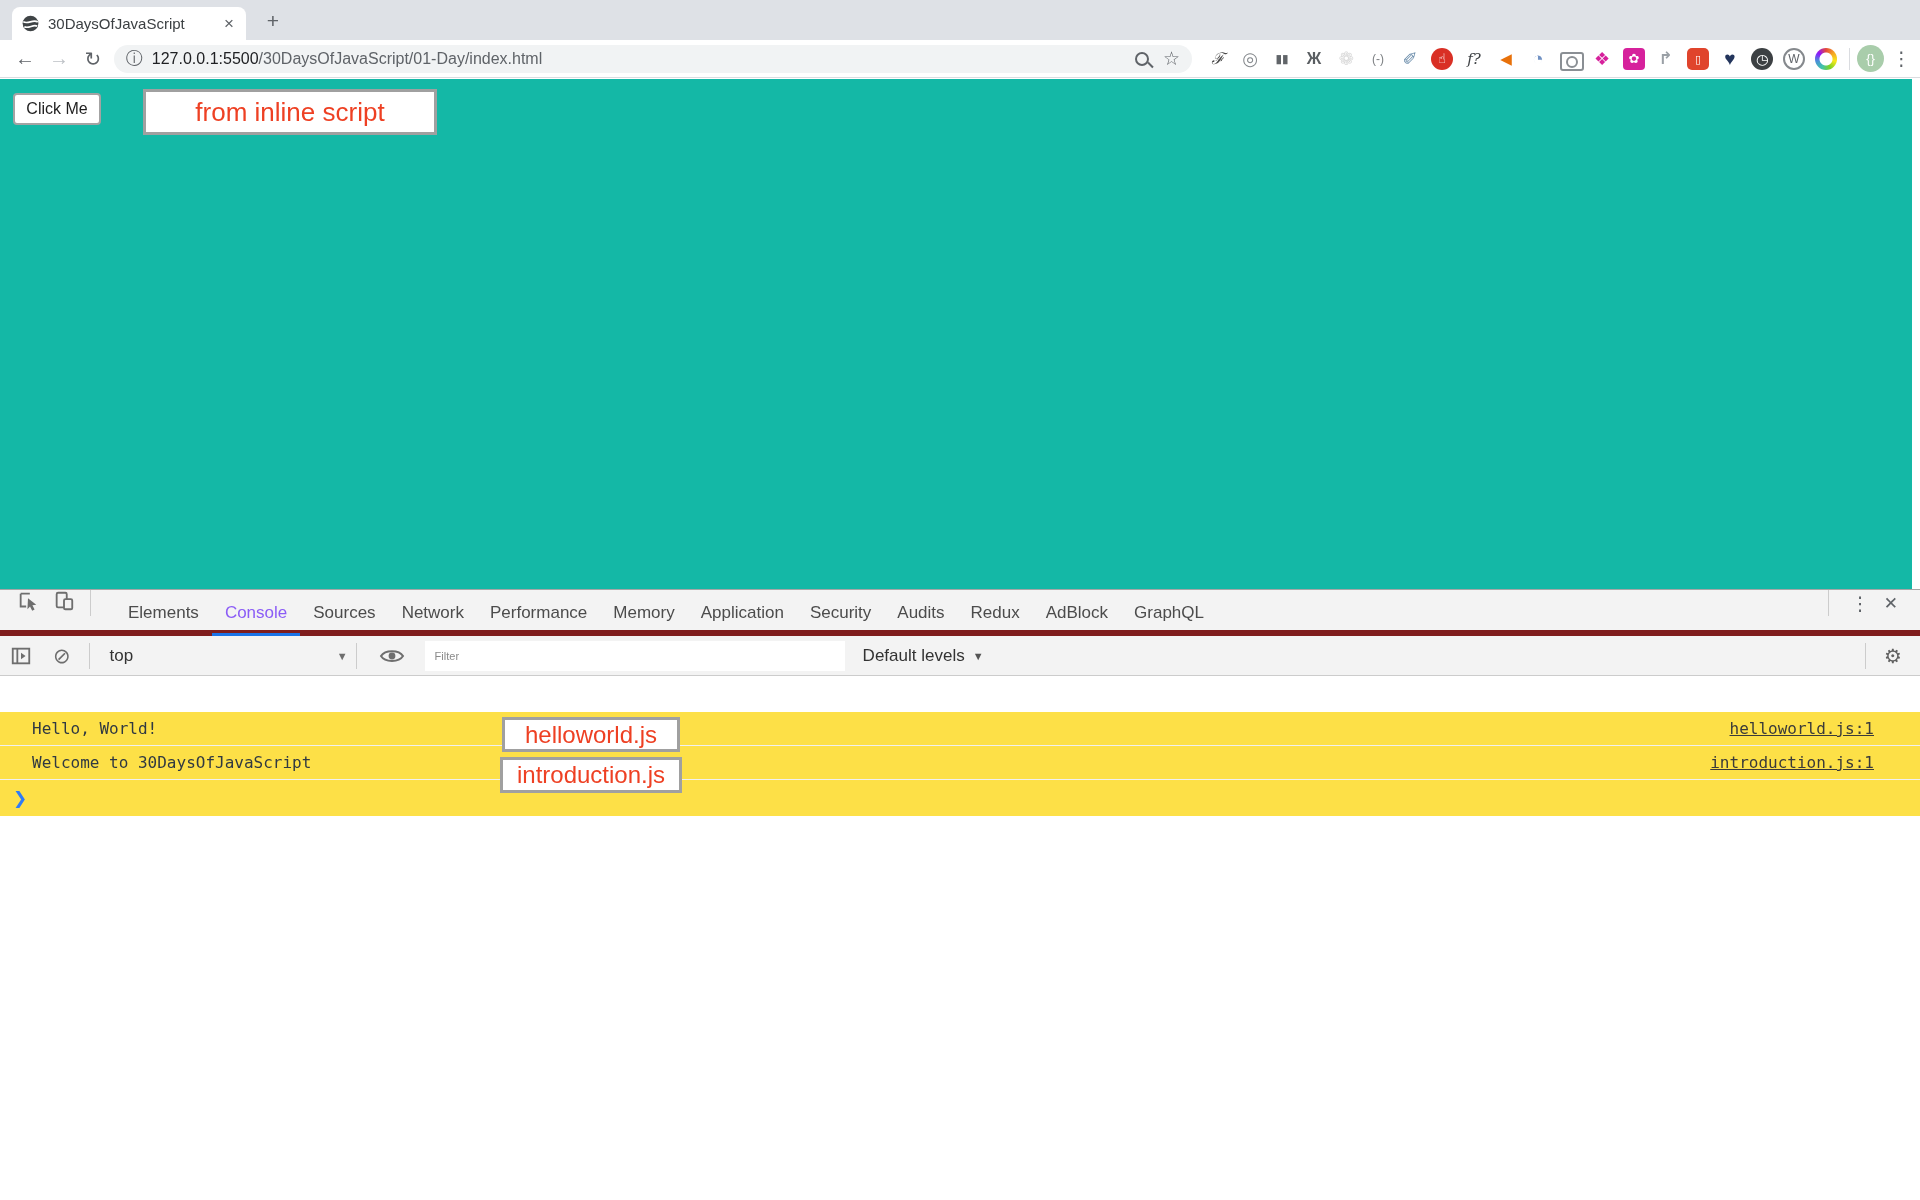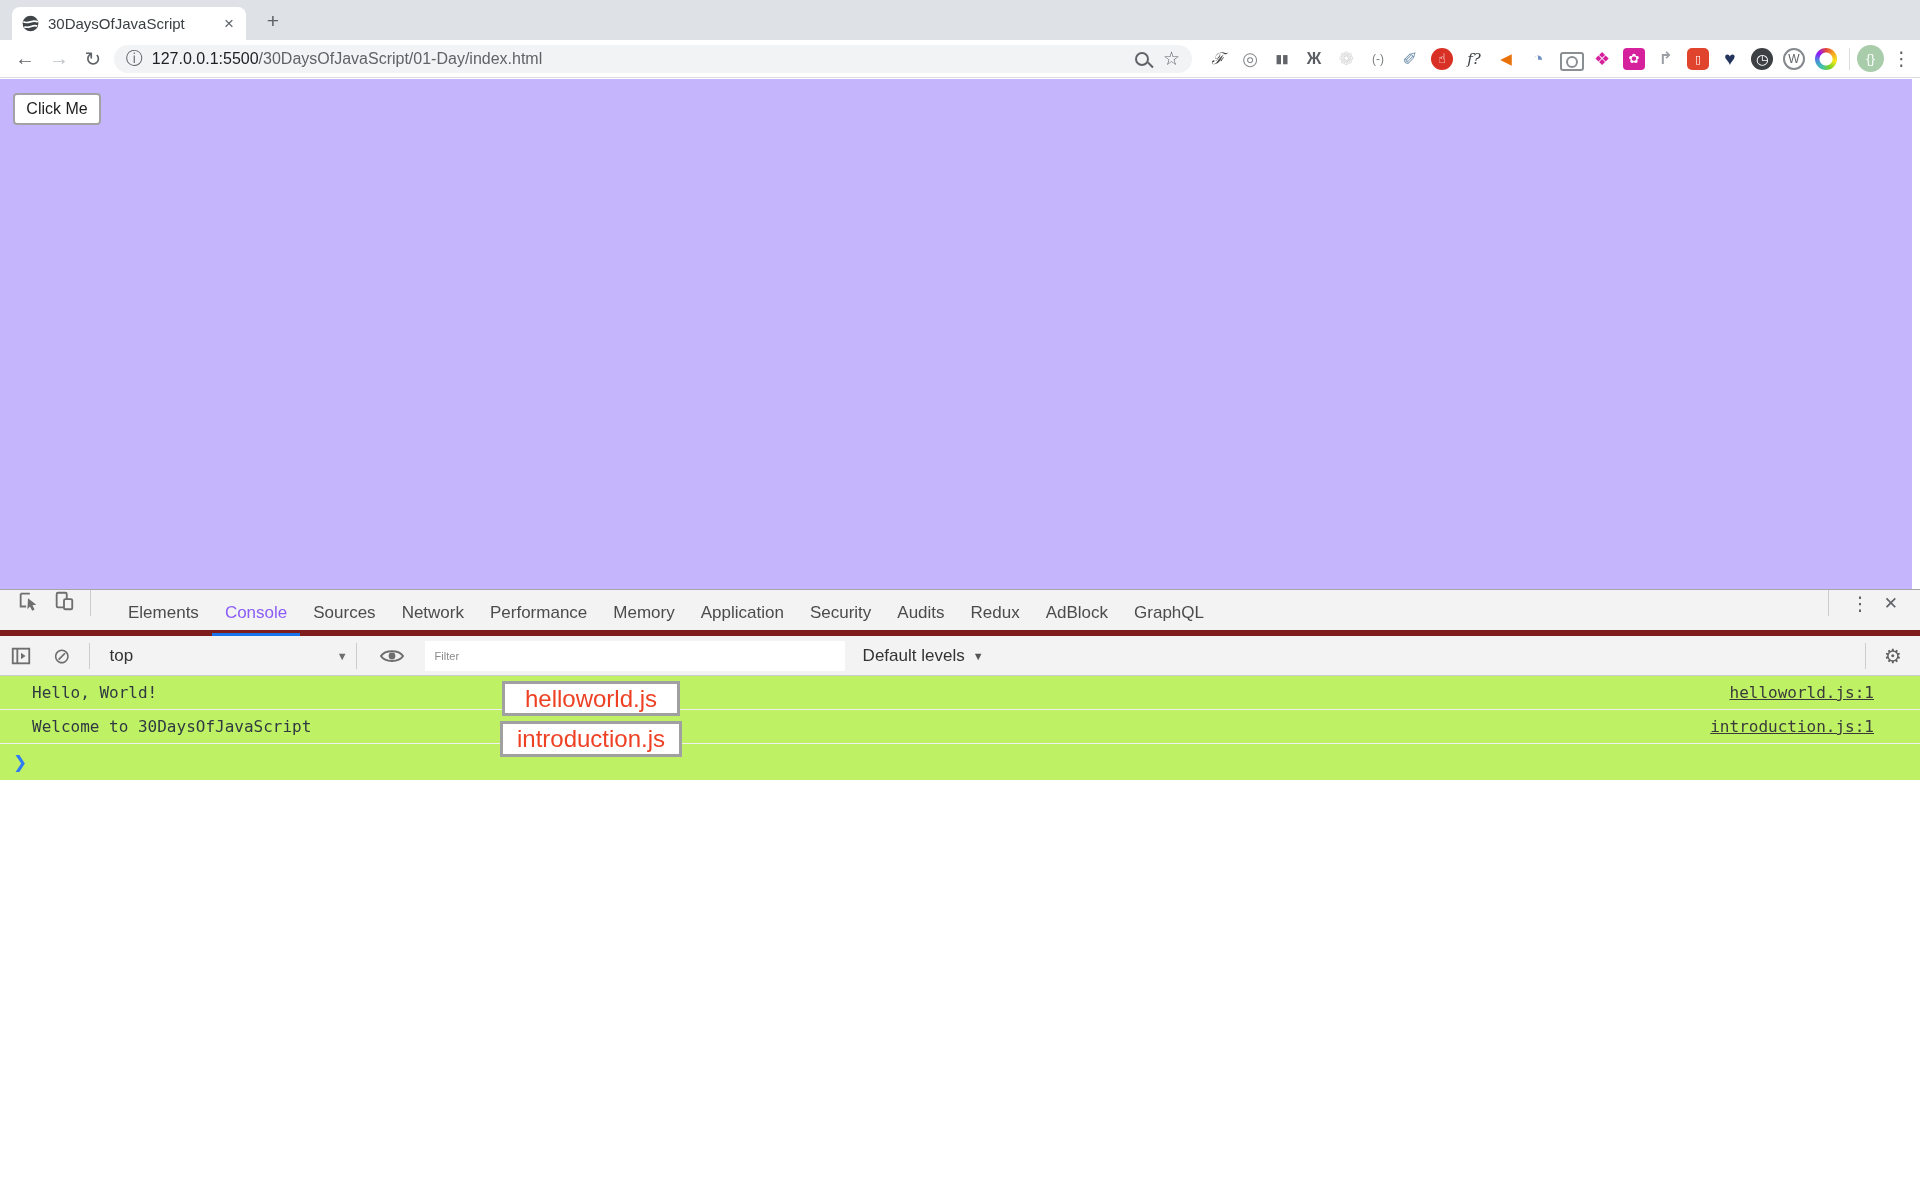--- a/index.html
+++ b/index.html
@@ -63,21 +63,21 @@
   .ext-20 { border-radius:50%;
     background:
       radial-gradient(circle at center, #ffffff 0 6px, rgba(255,255,255,0) 7px),
       conic-gradient(#e5493a,#f5a623,#f8e71c,#7ed321,#40c4aa,#4a90d9,#9013fe,#e5493a); }
   .profile-sep { width:1px; height:22px; background:#dadce0; margin:0 7px; }
   .avatar { width:27px; height:27px; border-radius:50%; background:#a9cdab; color:#fff;
     font-size:13px; line-height:27px; text-align:center; flex:none; }
   .menu-dots { margin:0 10px 0 8px; font-size:19px; color:#5f6368; width:18px; text-align:center; }
 
   
-  .content { position:absolute; top:79px; left:0; right:8px; height:510px; background:#c4b5fd; }
+  .content { position:absolute; top:79px; left:0; right:8px; height:510px; background:#14b8a6; }
   .clickme { position:absolute; left:13px; top:14px; width:88px; height:32px; background:#fff;
     border:2px solid #a3a3a3; border-radius:4px; font-size:16px; color:#1f1f1f;
     font-family:"Liberation Sans",sans-serif; }
   .inline-annotation { position:absolute; left:143px; top:10px; width:294px; height:46px;
     border:3px solid #a0a0a0; display:flex; align-items:center; justify-content:center;
     color:#ee4023; font-size:26px; background:#fff; }
 
   
   .devtools { position:absolute; top:589px; left:0; right:0; bottom:0; background:#fff;
     border-top:1px solid #a6a6a6; }
@@ -101,21 +101,21 @@
   .eye-icon { margin-left:14px; flex:none; }
   .filter-input { margin-left:20px; width:420px; height:30px; border:none; outline:none;
     background:#fff; font-size:11px; color:#333; padding:0 10px;
     font-family:"Liberation Sans","DejaVu Sans",sans-serif; }
   .filter-input::placeholder { color:#8a8a8a; }
   .levels { display:flex; align-items:center; margin-left:18px; font-size:17px; color:#333; }
   .levels .caret { margin-left:8px; font-size:11px; color:#555; }
   .dt-toolbar-right { margin-left:auto; display:flex; align-items:center; }
   .gear-icon { font-size:20px; color:#606060; margin:0 10px; }
 
-  .console { position:relative; background:#bef264; }
+  .console { position:relative; background:#fde047;margin-top:36px; }
   .crow { display:flex; align-items:center; height:34px; border-bottom:1px solid #f0f0f0;
     font-family:"DejaVu Sans Mono","Liberation Mono",monospace; font-size:16px;
     color:#303942; padding:0 46px 0 32px; }
   .crow .src { margin-left:auto; text-decoration:underline; color:#3a3a3a; }
   .prompt-row { height:36px; display:flex; align-items:center; padding-left:13px; }
   .prompt-chevron { color:#2f7bf6; font-size:17px; font-weight:bold; }
   .console-annotation { position:absolute; border:3px solid #a0a0a0; background:#fff;
     color:#ee4023; font-size:24px; display:flex; align-items:center; justify-content:center; }
   .ann-1 { left:502px; top:5px; width:178px; height:35px; }
   .ann-2 { left:500px; top:45px; width:182px; height:36px; }
@@ -172,20 +172,21 @@
       <span class="ext ext-19">W</span>
       <span class="ext ext-20"></span>
     </div>
     <span class="profile-sep"></span>
     <span class="avatar">{}</span>
     <span class="menu-dots">⋮</span>
   </div>
 
   <div class="content">
     <button class="clickme">Click Me</button>
+    <div class="inline-annotation">from inline script</div>
   </div>
 
   <div class="devtools">
 
     <div class="dt-tabbar">
       <svg class="dt-icon" viewBox="0 0 24 24">
         <path d="M4 4 h10 M4 4 v14 h6" stroke="#6e6e6e" stroke-width="2" fill="none"></path>
         <path d="M12 9 l9 7 -4.2 0.6 2.4 4.6 -2.6 1.3 -2.4 -4.6 -2.8 3z" fill="#6e6e6e"></path>
       </svg>
       <svg class="dt-icon" viewBox="0 0 24 24">

